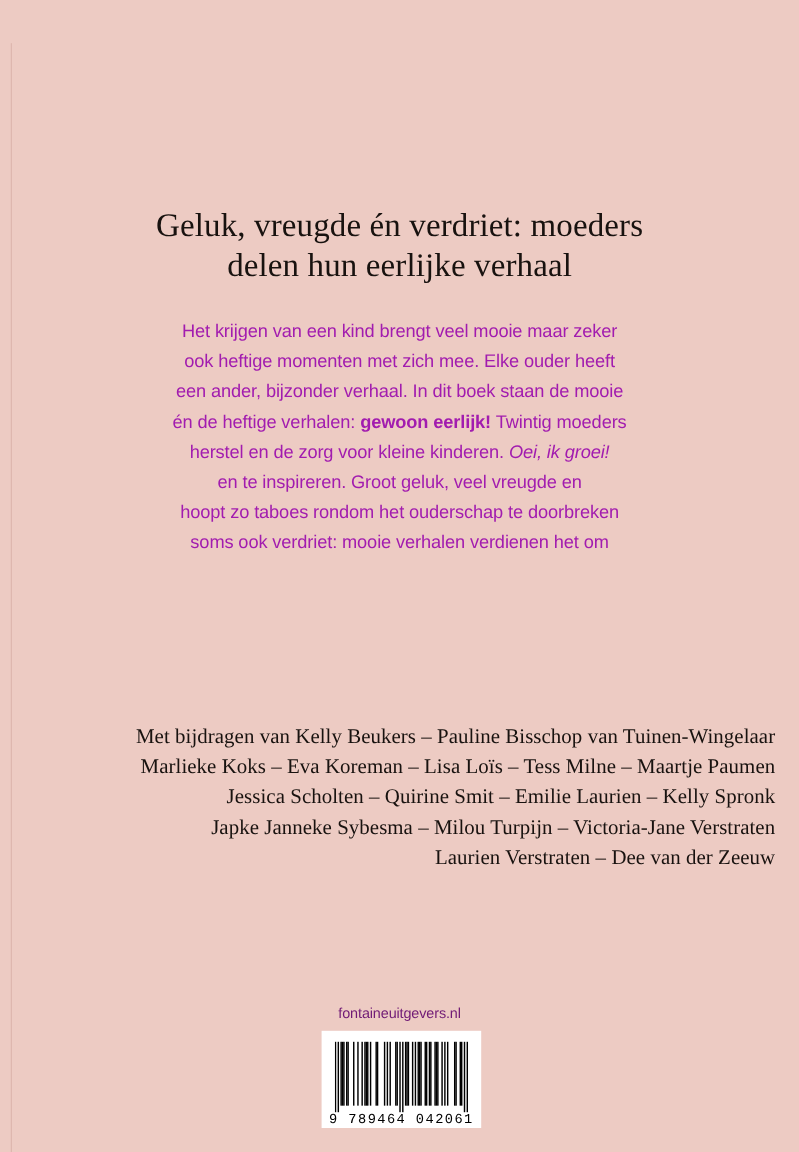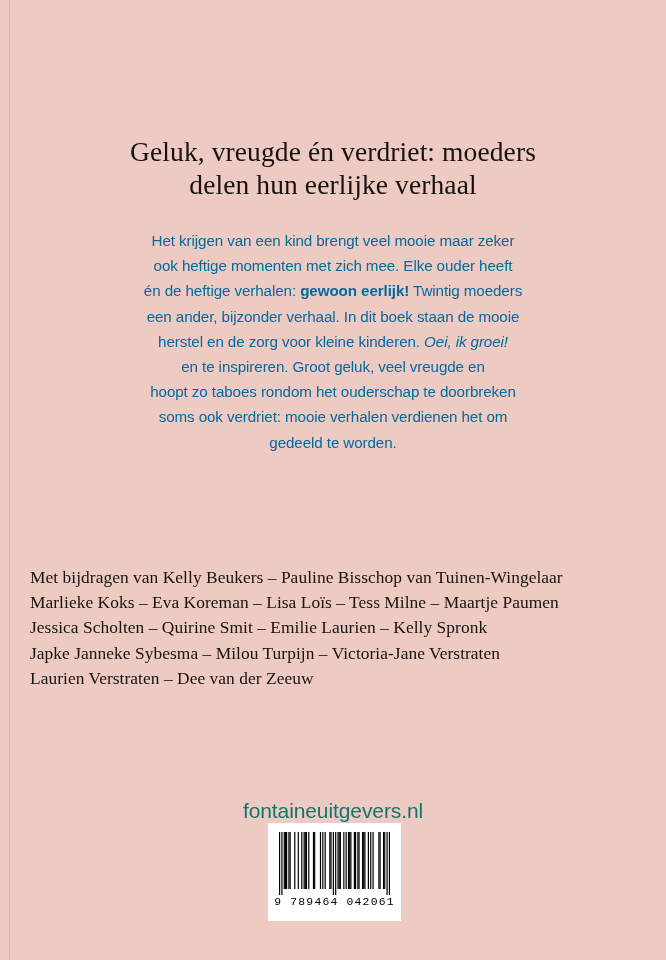--- a/index.html
+++ b/index.html
@@ -26,20 +26,21 @@
     width: 1px;
     height: 960px;
     background: rgba(205,160,150,0.45);
     pointer-events: none;
   }
 
   .cover {
     position: absolute;
     inset: 0;
     display: block;
+    margin-top: 36px;
   }
 
   
   .title-block {
     position: absolute;
     left: 0;
     right: 0;
     top: 135px;
     text-align: center;
     padding: 0 55px;
@@ -59,67 +60,67 @@
     left: 0;
     right: 0;
     top: 228px;
     text-align: center;
     padding: 0 95px;
   }
   .blurb-line {
     font-family: "Liberation Sans", sans-serif;
     font-size: 15.2px;
     line-height: 25.2px;
-    color: #0369a1;
+    color: #a21caf;
     white-space: nowrap;
     letter-spacing: -0.1px;
   }
   .blurb-line b { font-weight: 700; }
   .blurb-line i { font-style: italic; }
 
   
   .contributors {
     position: absolute;
     left: 0;
     right: 0;
     top: 565px;
-    text-align: left;
-    padding: 0 30px;
+    text-align: right;
+    padding: 0 20px;
   }
   .contrib-line {
     font-family: "Liberation Serif", "DejaVu Serif", serif;
     font-size: 17.4px;
     line-height: 25.2px;
     color: #18120f;
     white-space: nowrap;
     letter-spacing: 0.05px;
   }
 
   
   .publisher {
     position: absolute;
     left: 0;
     right: 0;
     top: 799px;
     text-align: center;
   }
   .publisher-url {
     font-family: "Liberation Sans", sans-serif;
-    font-size: 21px;
-    color: #0f766e;
+    font-size: 12px;
+    color: #701a75;
     letter-spacing: -0.1px;
   }
 
   
   .barcode-box {
     position: absolute;
     left: 268px;
     top: 823px;
     width: 133px;
-    height: 98px;
+    height: 81px;
     background: #ffffff;
     display: flex;
     flex-direction: column;
     align-items: center;
     justify-content: flex-start;
   }
   .barcode-bars {
     margin-top: 9px;
     width: 111px;
     height: 63px;
@@ -142,27 +143,26 @@
   <div class="fold-line"></div>
 
   <div class="title-block">
     <div class="title-line">Geluk, vreugde én verdriet: moeders</div>
     <div class="title-line">delen hun eerlijke verhaal</div>
   </div>
 
   <div class="blurb" id="blurb">
       <div class="blurb-line">Het krijgen van een kind brengt veel mooie maar zeker</div>
       <div class="blurb-line">ook heftige momenten met zich mee. Elke ouder heeft</div>
+      <div class="blurb-line">een ander, bijzonder verhaal. In dit boek staan de mooie</div>
       <div class="blurb-line">én de heftige verhalen: <b>gewoon eerlijk!</b> Twintig moeders</div>
-      <div class="blurb-line">een ander, bijzonder verhaal. In dit boek staan de mooie</div>
       <div class="blurb-line">herstel en de zorg voor kleine kinderen. <i>Oei, ik groei!</i></div>
       <div class="blurb-line">en te inspireren. Groot geluk, veel vreugde en</div>
       <div class="blurb-line">hoopt zo taboes rondom het ouderschap te doorbreken</div>
       <div class="blurb-line">soms ook verdriet: mooie verhalen verdienen het om</div>
-      <div class="blurb-line">gedeeld te worden.</div>
     </div>
 
   <div class="contributors" id="contributors">
       <div class="contrib-line">Met bijdragen van Kelly Beukers – Pauline Bisschop van Tuinen-Wingelaar</div>
       <div class="contrib-line">Marlieke Koks – Eva Koreman – Lisa Loïs – Tess Milne – Maartje Paumen</div>
       <div class="contrib-line">Jessica Scholten – Quirine Smit – Emilie Laurien – Kelly Spronk</div>
       <div class="contrib-line">Japke Janneke Sybesma – Milou Turpijn – Victoria-Jane Verstraten</div>
       <div class="contrib-line">Laurien Verstraten – Dee van der Zeeuw</div>
     </div>
 

